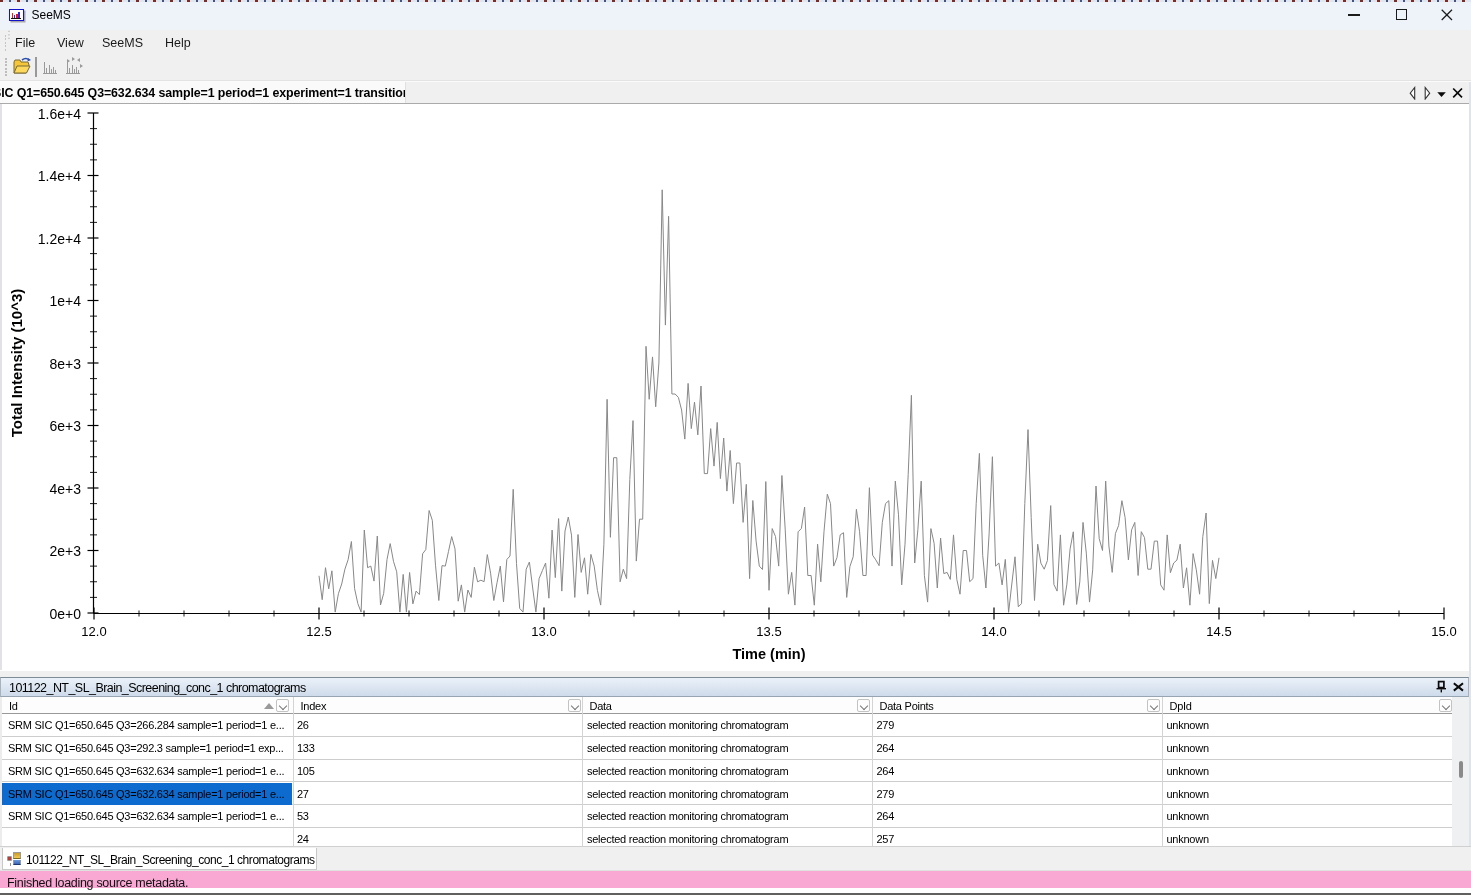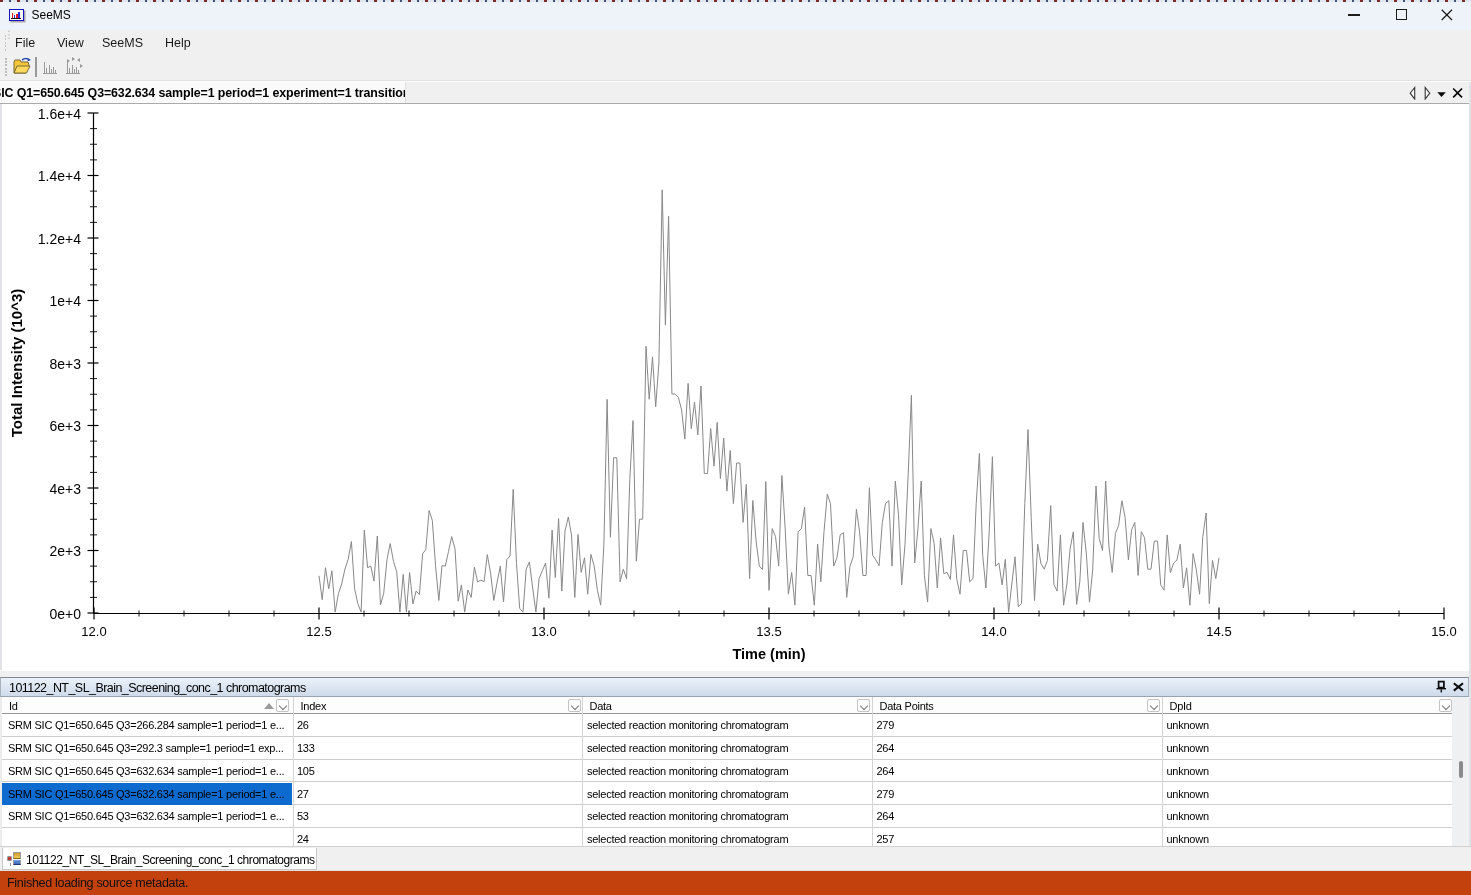--- a/index.html
+++ b/index.html
@@ -43,21 +43,21 @@
 .tab{position:absolute;top:1px;height:22px;font-size:12px;letter-spacing:-0.45px}
 #tab1{left:2px;width:315px;background:#fff;border:1px solid #c8c8c8;border-top:none}
 #tab2{left:317px;width:270px;color:#6b6b6b;border-right:1px solid #c9c9c9;border-bottom:1px solid #b0b0b0}
 .tabicon{position:absolute;left:4px;top:4px;width:15px;height:14px}
 .tabicon .r{position:absolute;left:0;top:3.5px;width:4.5px;height:5.5px;background:#c03a31;border:1px solid #9a9a9a;border-radius:1px}
 .tabicon .r:after{content:"";position:absolute;left:1.6px;top:6px;width:1.2px;height:3.5px;background:#9a9a9a}
 .tabicon .y{position:absolute;left:6.2px;top:0;width:7.5px;height:7px;background:linear-gradient(#c9992d,#f2cb52);border:1px solid #9a9a9a;border-bottom:1px solid #7a6a20}
 .tabicon .bl{position:absolute;left:6.2px;top:8px;width:7.5px;height:5px;background:linear-gradient(#6d9ae0,#3c66b4);border:1px solid #9a9a9a;border-top:none;border-bottom:1.5px solid #1c3a78}
 .tab .tx{position:absolute;left:23px;top:4.5px;white-space:nowrap}
 
-#status{left:0;top:870px;width:1471px;height:25px;background:#c2410c;border-top:1px solid #e0e0e0}
+#status{left:0;top:870px;width:1471px;height:18px;background:#f9a8d4;border-top:1px solid #e0e0e0}
 #status .tx{position:absolute;left:7px;top:5px;font-size:12.5px;letter-spacing:-0.3px;color:#111}
 </style></head>
 <body>
 <div class="abs" id="topstrip"></div>
 <div class="abs" id="titlebar">
   <div class="abs" id="appicon">
       <span class="b" style="left:1.5px;width:1.6px;height:5px;background:#e8191c"></span>
       <span class="b" style="left:3.8px;width:1.6px;height:3px;background:#2a2ae0"></span>
       <span class="b" style="left:6.1px;width:1.6px;height:4.2px;background:#e8191c"></span>
       <span class="b" style="left:8.4px;width:1.6px;height:6px;background:#2a2ae0"></span>

